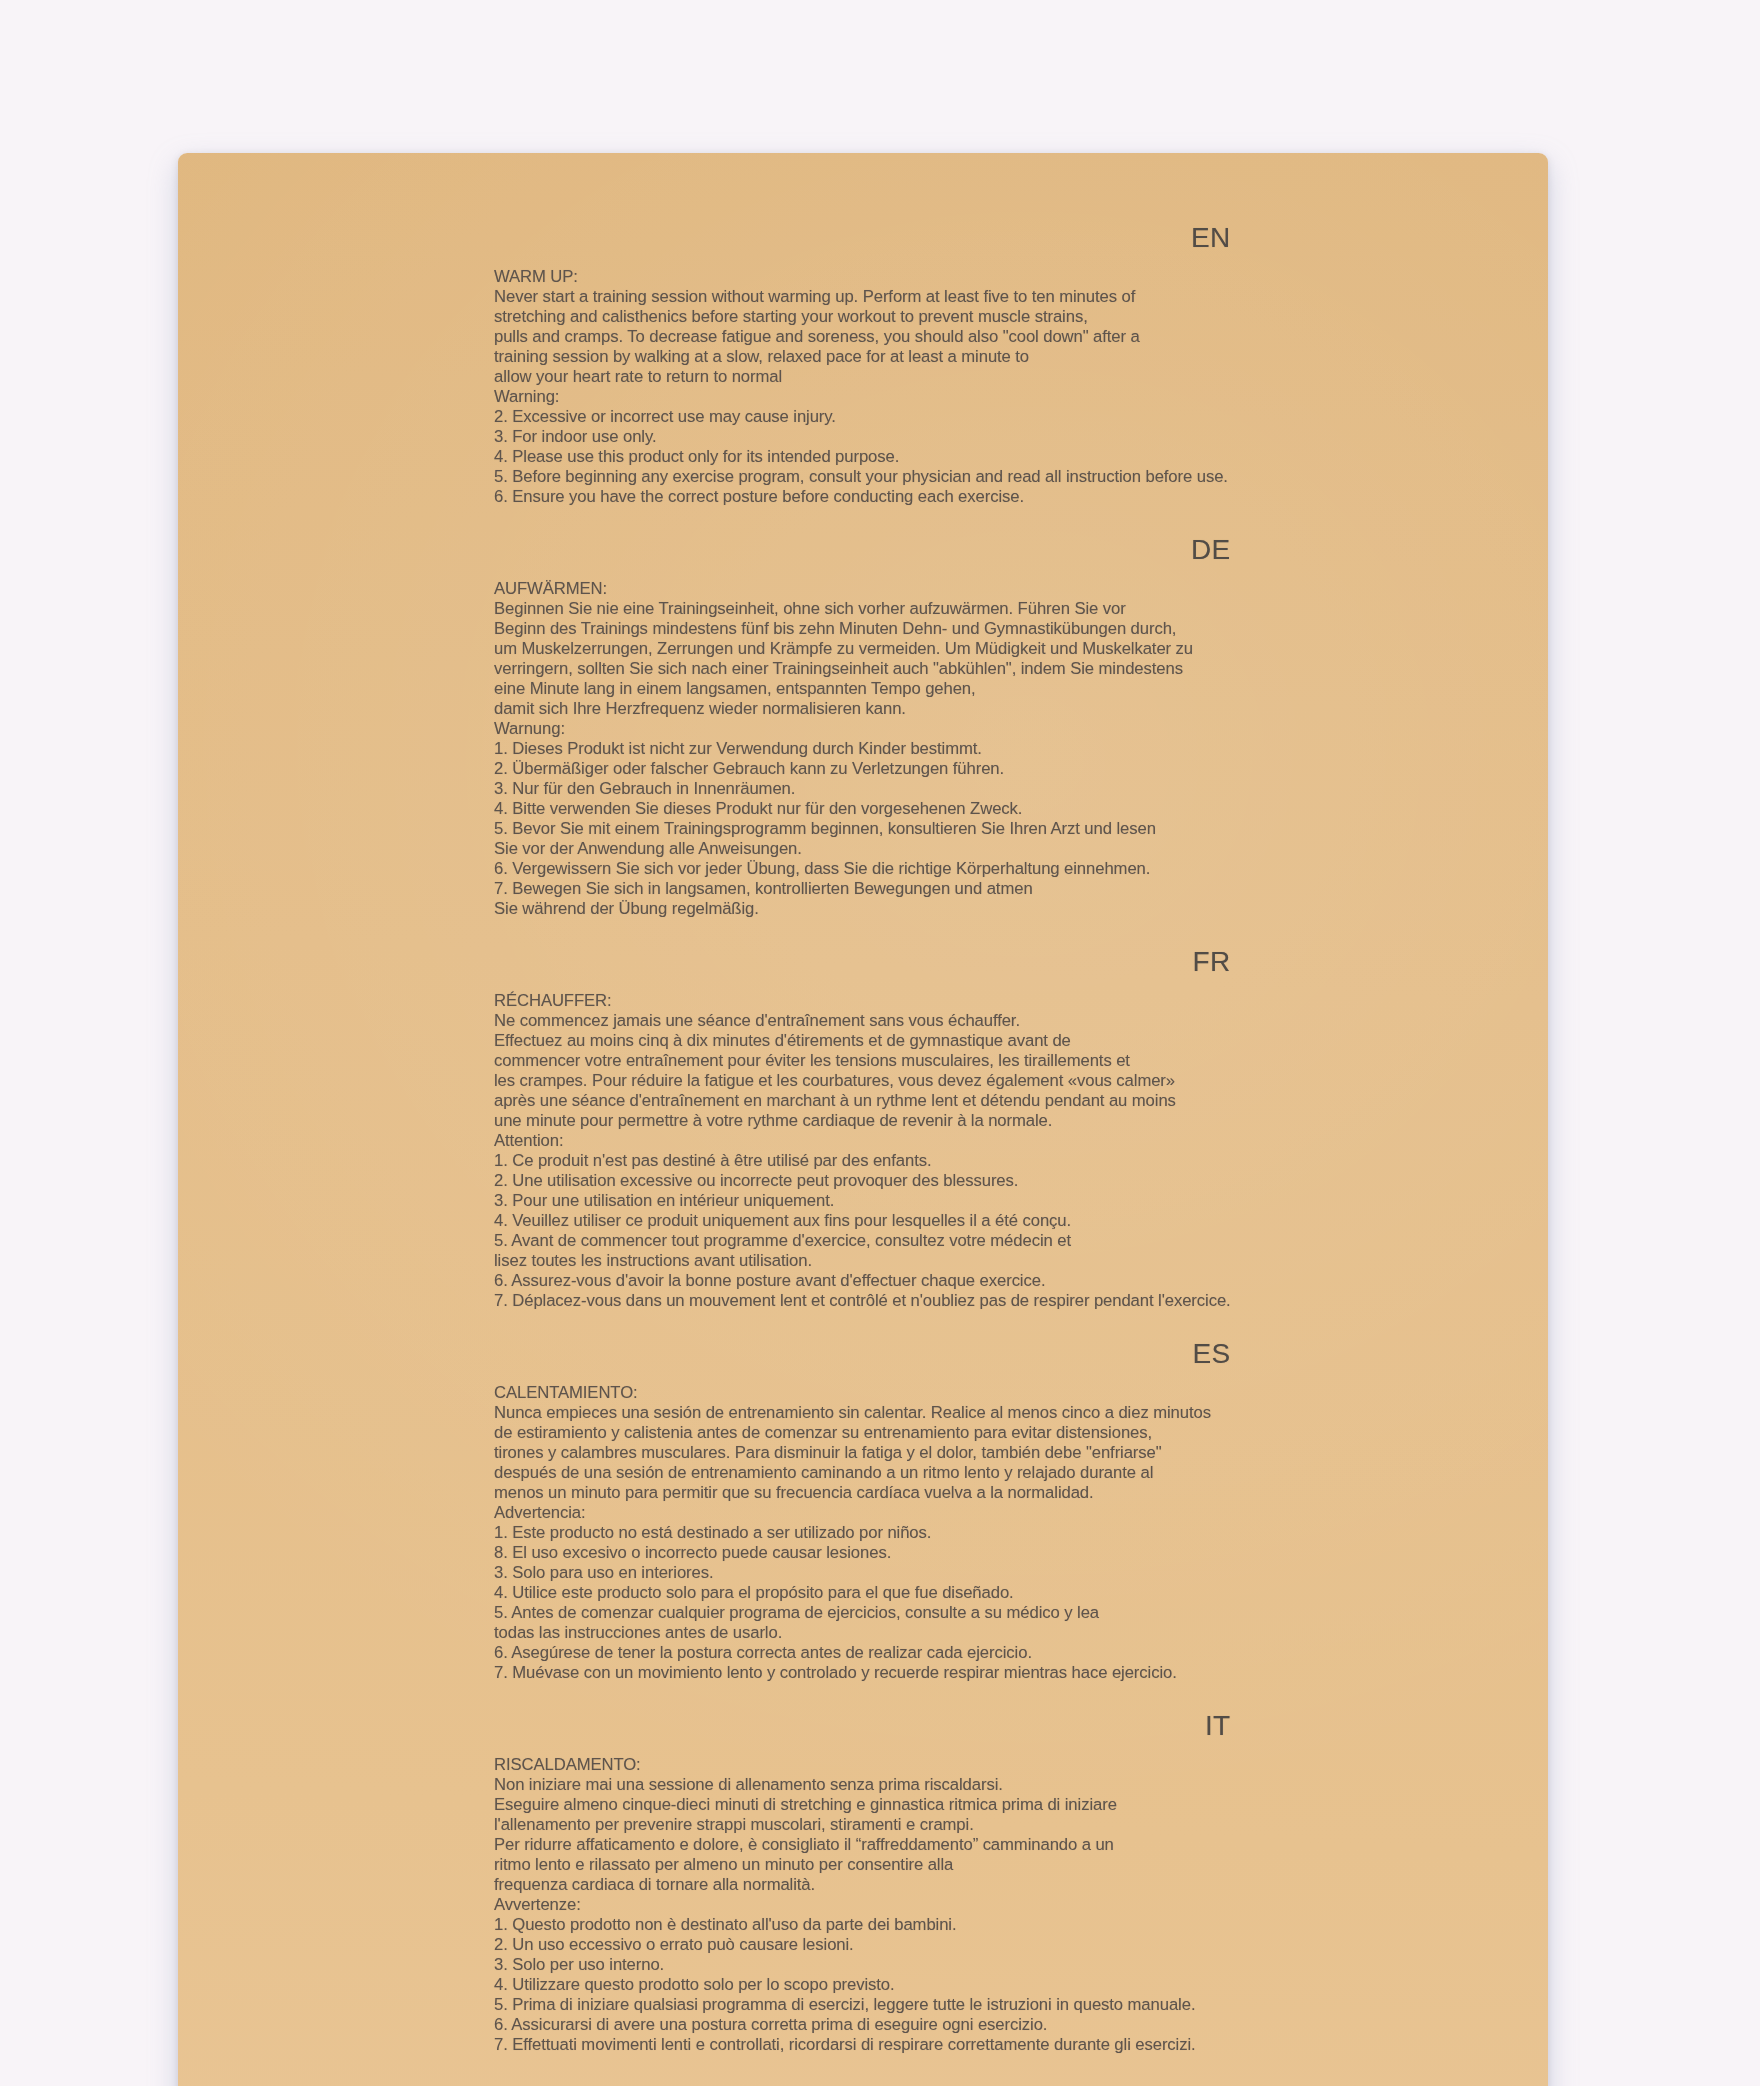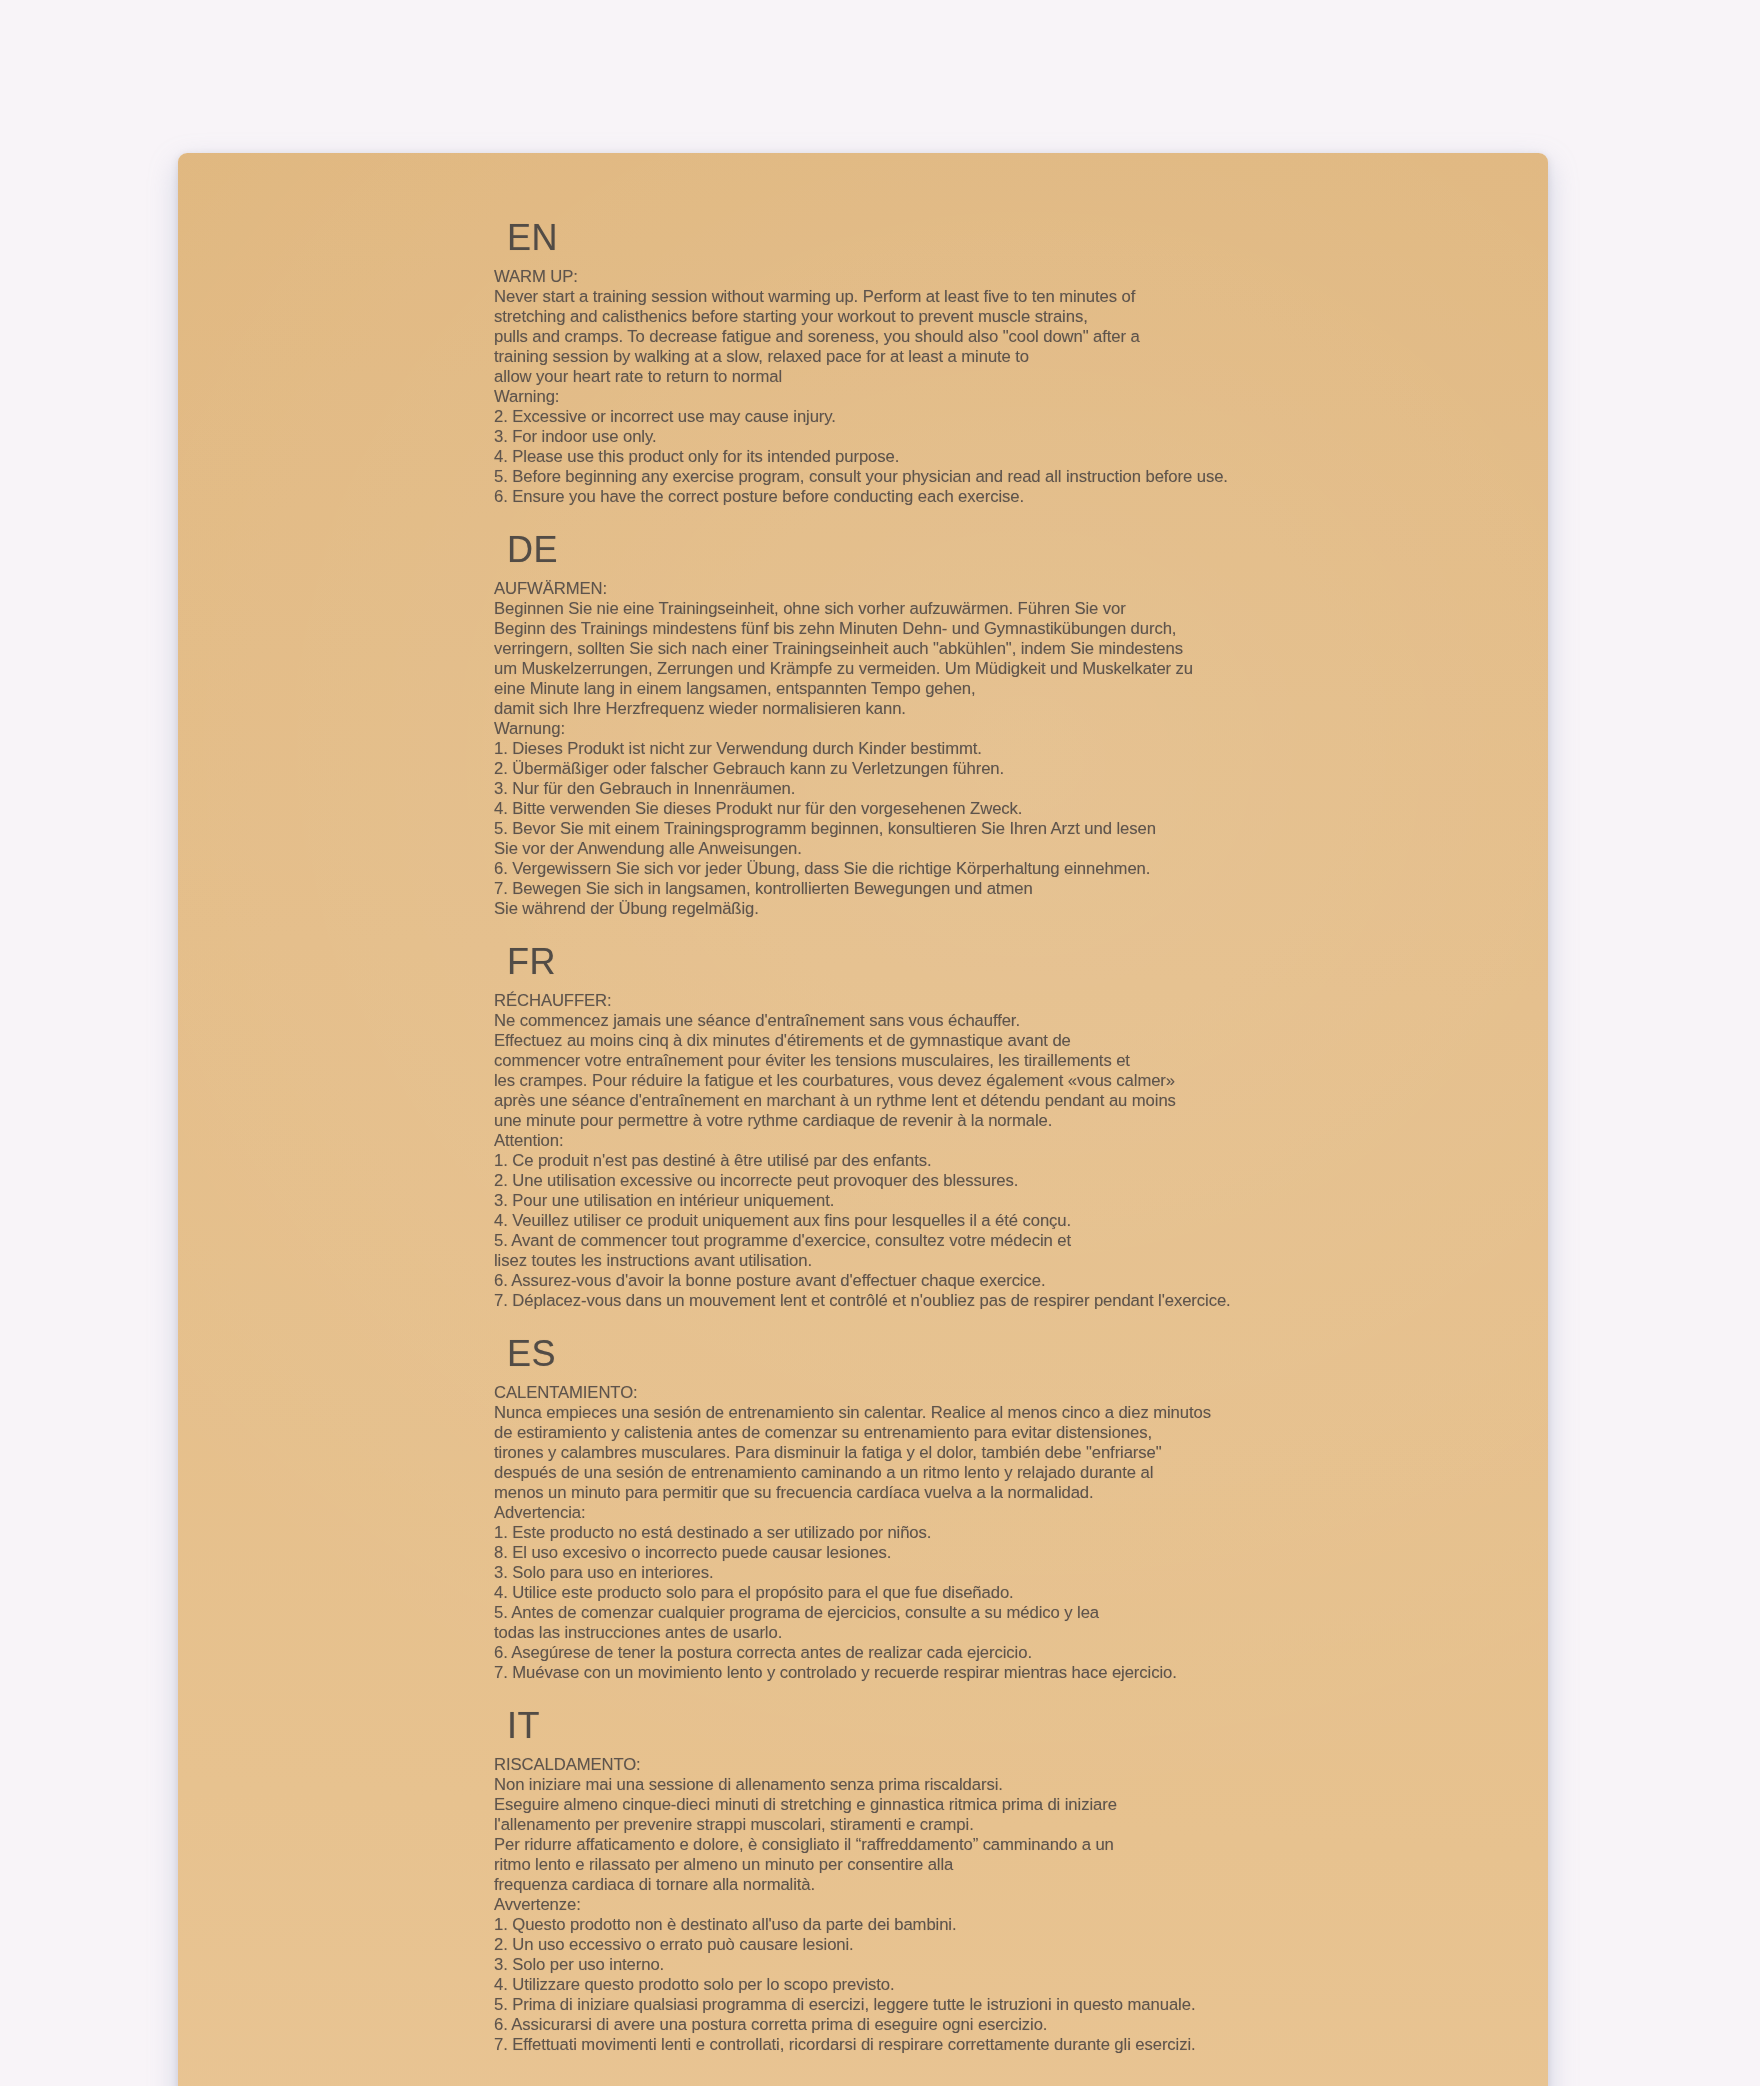--- a/index.html
+++ b/index.html
@@ -25,27 +25,28 @@
       0 11.7px 29px rgba(148, 160, 195, 0.40),
       0 2.5px 7.5px rgba(125, 118, 128, 0.22);
   }
   .content {
     position: absolute;
     left: 316px;
     top: 66px;
   }
   .lang-section { margin: 0 0 24px 0; }
   .lang-code {
-    margin: 0 0 10px 13px;
-    font-size: 36px;
+    margin: 0 0 10px 4px;
+    font-size: 28px;
     line-height: 38px;
     font-weight: 400;
     letter-spacing: 0.4px;
     color: #524c46;
     text-shadow: 0 0 0.8px rgba(82, 76, 70, 0.35);
+    text-align: right;
   }
   .line {
     font-size: 16.7px;
     line-height: 20px;
     letter-spacing: -0.1px;
     white-space: pre;
     color: #5e544c;
     text-shadow: 0 0 0.8px rgba(94, 84, 76, 0.30);
   }
 </style>
@@ -68,22 +69,22 @@
           <div class="line">3. For indoor use only.</div>
           <div class="line">4. Please use this product only for its intended purpose.</div>
           <div class="line">5. Before beginning any exercise program, consult your physician and read all instruction before use.</div>
           <div class="line">6. Ensure you have the correct posture before conducting each exercise.</div>
         </section>
         <section class="lang-section">
           <h2 class="lang-code">DE</h2>
           <div class="line">AUFWÄRMEN:</div>
           <div class="line">Beginnen Sie nie eine Trainingseinheit, ohne sich vorher aufzuwärmen. Führen Sie vor</div>
           <div class="line">Beginn des Trainings mindestens fünf bis zehn Minuten Dehn- und Gymnastikübungen durch,</div>
+          <div class="line">um Muskelzerrungen, Zerrungen und Krämpfe zu vermeiden. Um Müdigkeit und Muskelkater zu</div>
           <div class="line">verringern, sollten Sie sich nach einer Trainingseinheit auch "abkühlen", indem Sie mindestens</div>
-          <div class="line">um Muskelzerrungen, Zerrungen und Krämpfe zu vermeiden. Um Müdigkeit und Muskelkater zu</div>
           <div class="line">eine Minute lang in einem langsamen, entspannten Tempo gehen,</div>
           <div class="line">damit sich Ihre Herzfrequenz wieder normalisieren kann.</div>
           <div class="line">Warnung:</div>
           <div class="line">1. Dieses Produkt ist nicht zur Verwendung durch Kinder bestimmt.</div>
           <div class="line">2. Übermäßiger oder falscher Gebrauch kann zu Verletzungen führen.</div>
           <div class="line">3. Nur für den Gebrauch in Innenräumen.</div>
           <div class="line">4. Bitte verwenden Sie dieses Produkt nur für den vorgesehenen Zweck.</div>
           <div class="line">5. Bevor Sie mit einem Trainingsprogramm beginnen, konsultieren Sie Ihren Arzt und lesen</div>
           <div class="line">Sie vor der Anwendung alle Anweisungen.</div>
           <div class="line">6. Vergewissern Sie sich vor jeder Übung, dass Sie die richtige Körperhaltung einnehmen.</div>

